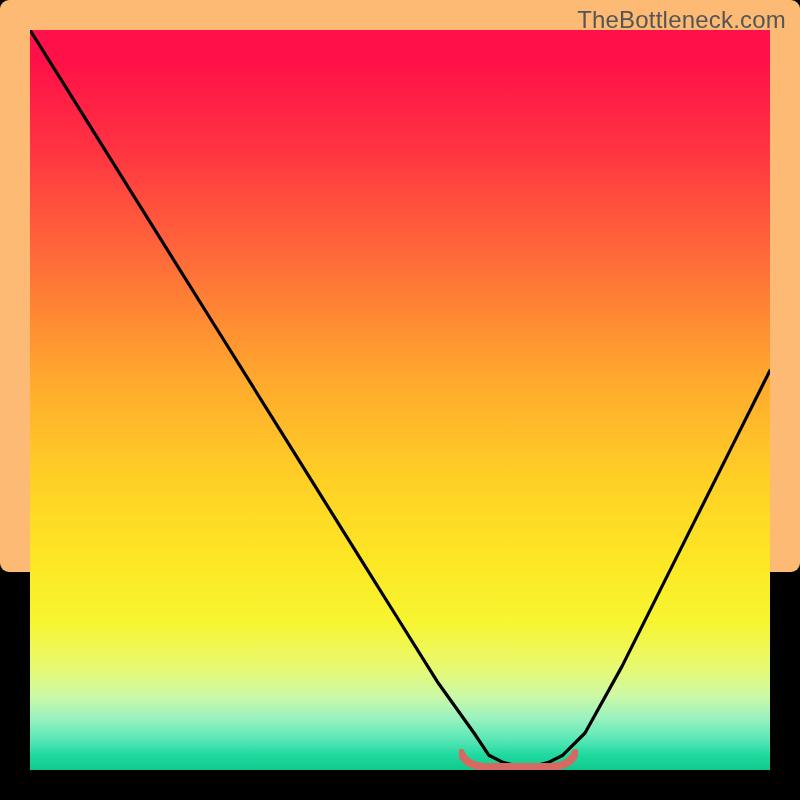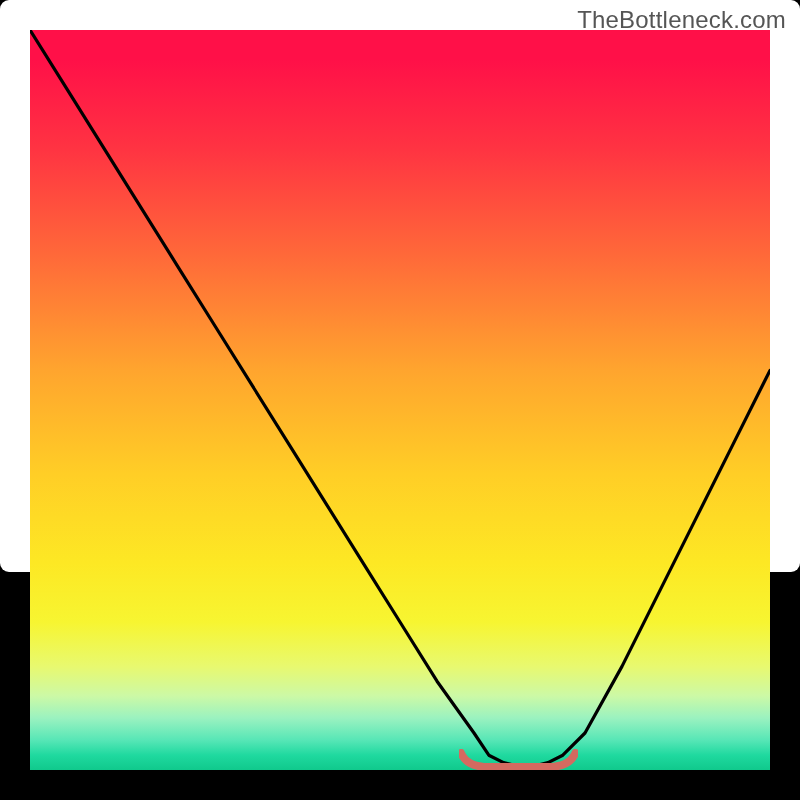--- a/index.html
+++ b/index.html
@@ -8,21 +8,21 @@
     width: 800px;
     height: 800px;
     background: #000;
     overflow: hidden;
     font-family: Arial, Helvetica, sans-serif;
   }
   .frame {
     position: relative;
     width: 800px;
     height: 572px;
-    background: #ffffff;
+    background: #fdba74;
     border-radius: 9px;
   }
   .watermark {
     position: absolute;
     top: 6px;
     right: 14px;
     color: #555;
     font-size: 24px;
     font-weight: 400;
     letter-spacing: 0.2px;

